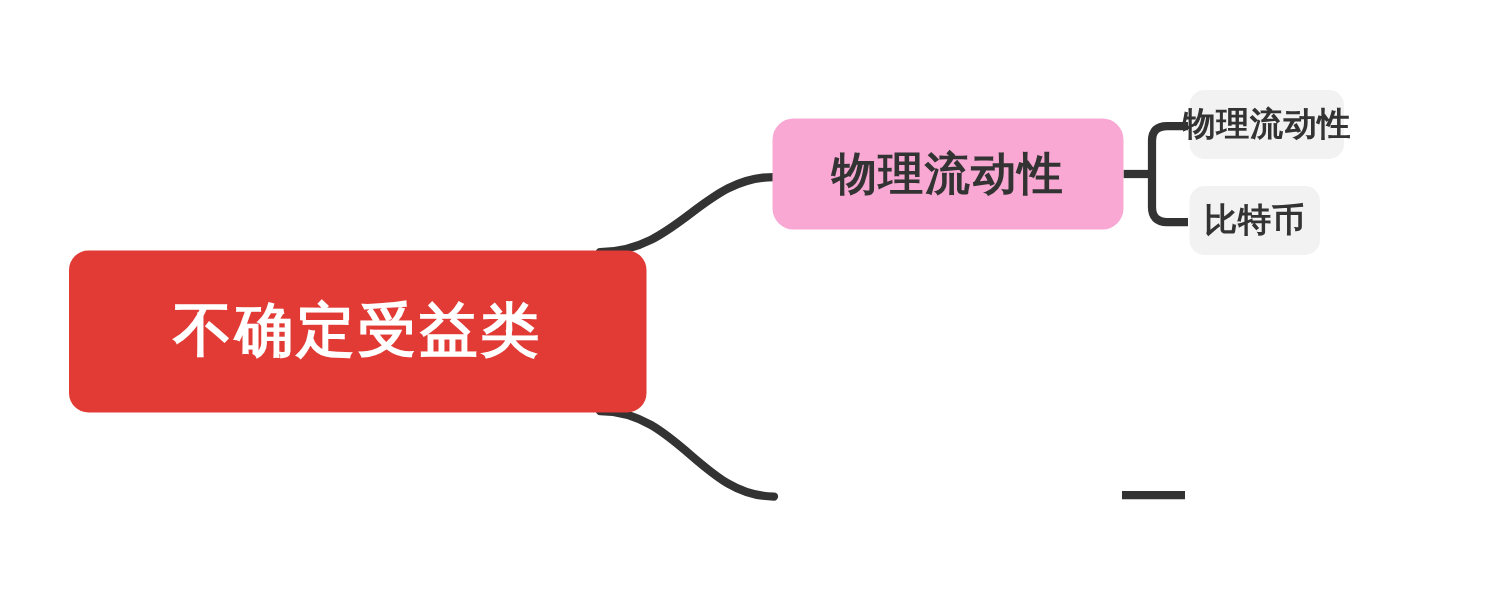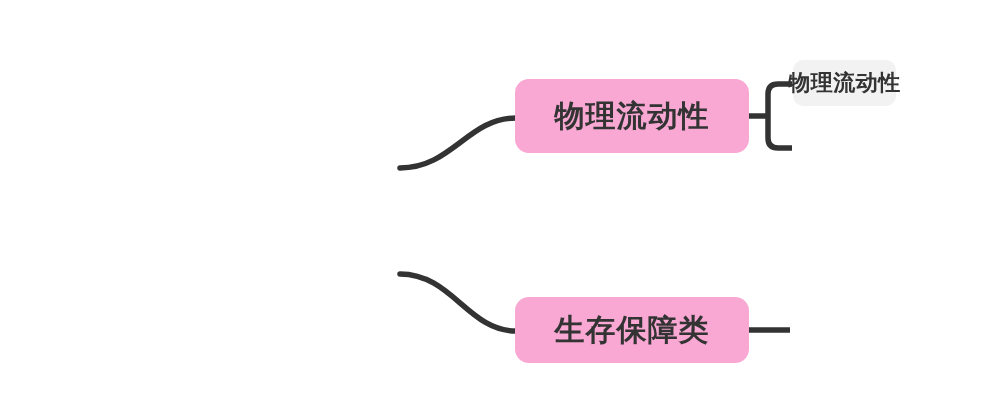--- a/index.html
+++ b/index.html
@@ -106,22 +106,23 @@
     <path d="M 400 168 C 452 168 468 118 516 118" fill="none" stroke="#333333" stroke-width="5.5" stroke-linecap="round"></path>
 
     <path d="M 400 274 C 452 274 468 331 516 331" fill="none" stroke="#333333" stroke-width="5.5" stroke-linecap="round"></path>
 
     <path d="M 749 116 L 768 116" fill="none" stroke="#333333" stroke-width="5.5" stroke-linecap="butt"></path>
     <path d="M 792 84 L 778 84 Q 768 84 768 94 L 768 138 Q 768 148 778 148 L 792 148" fill="none" stroke="#333333" stroke-width="5.5" stroke-linecap="butt" stroke-linejoin="round"></path>
 
     <path d="M 748 330 L 790 330" fill="none" stroke="#333333" stroke-width="5.5" stroke-linecap="butt"></path>
   </svg>
 
+  <div class="node" id="node-root">不确定受益类</div>
 
   <div class="node node-l2" id="node-l2-0">物理流动性</div>
 
-  <div class="node node-l2" id="node-l2-1">生存保障类</div>
 
   <div class="node node-l3" id="node-l3-0">物理流动性</div>
 
+  <div class="node node-l3" id="node-l3-1">比特币</div>
 
 
 </div>
 
 </body></html>

